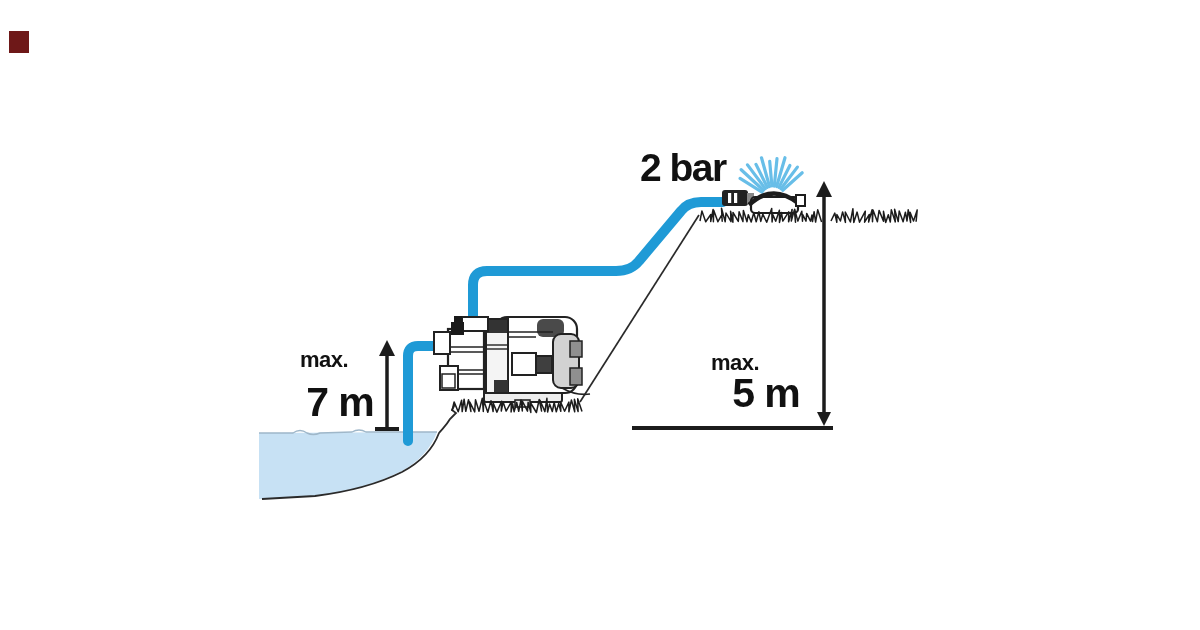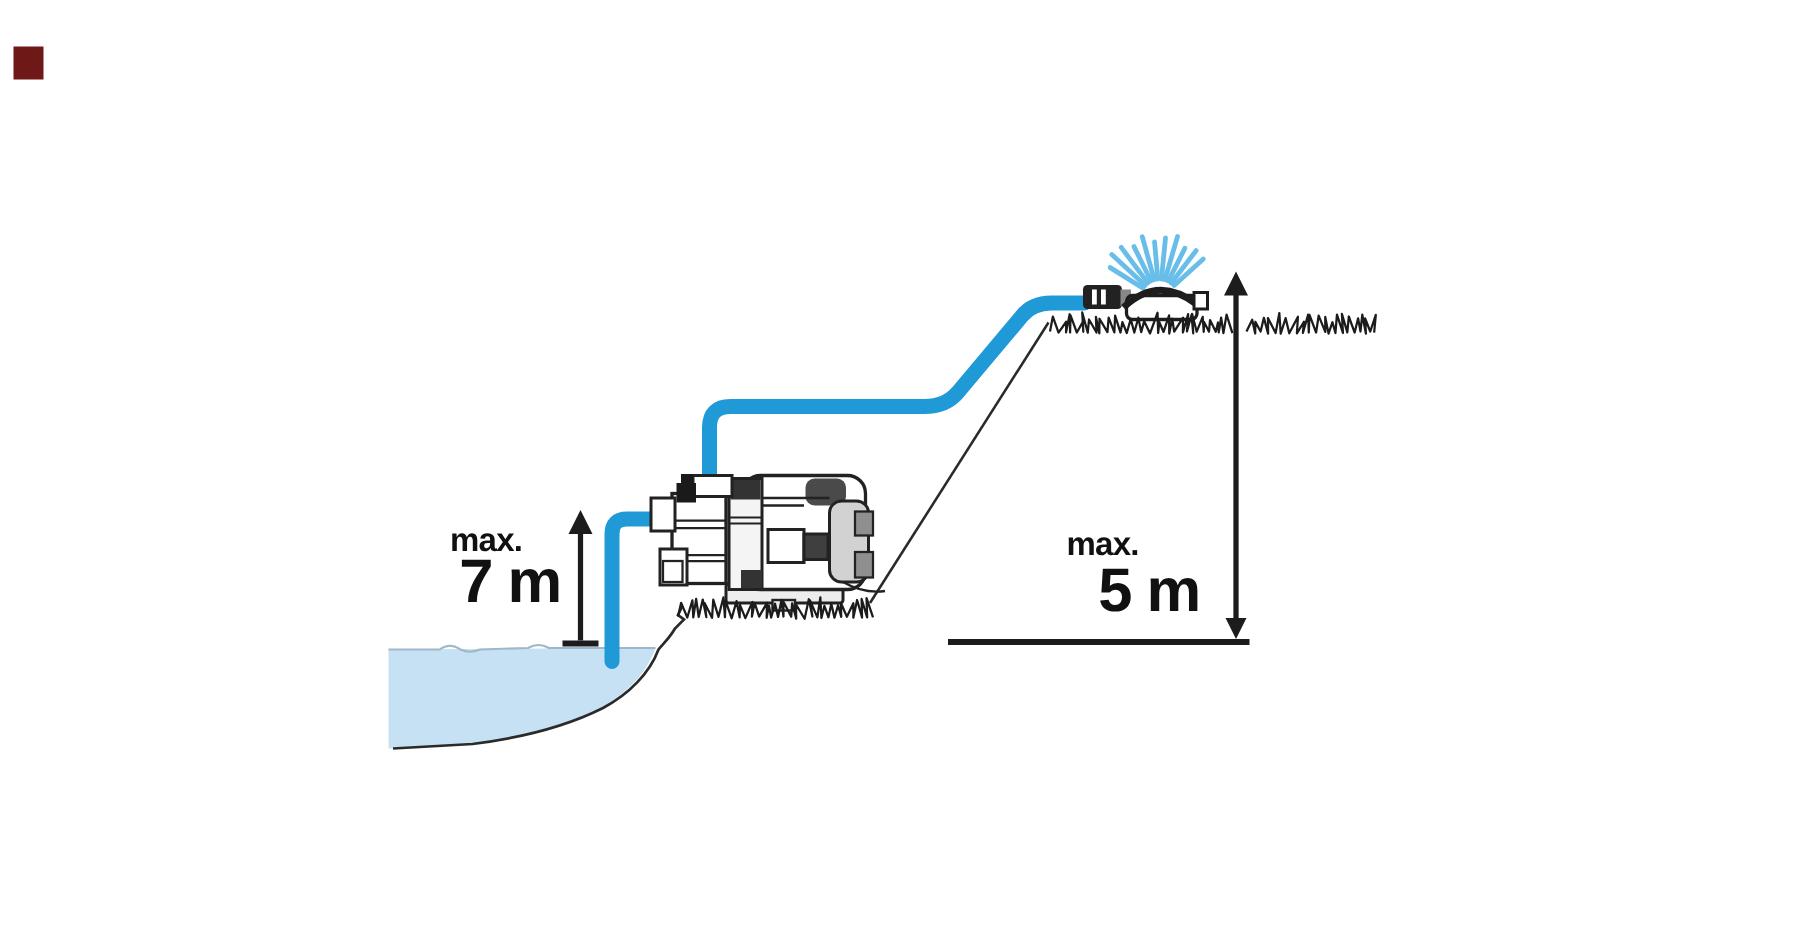--- a/index.html
+++ b/index.html
@@ -4,21 +4,21 @@
 <style>
   html,body{margin:0;padding:0;background:#fff;}
   .stage{position:relative;width:1200px;height:630px;background:var(--bg,#fff);overflow:hidden;
          font-family:"Liberation Sans", sans-serif;}
   .stage svg{position:absolute;left:0;top:0;}
   .lbl{position:absolute;color:var(--text,#111);font-weight:bold;line-height:1;white-space:nowrap;}
   .lbl-pressure{left:640px;top:148px;font-size:39px;letter-spacing:-1.5px;}
   .lbl-max{font-size:22px;letter-spacing:-0.5px;text-align:left;}
   .lbl-val{font-size:41px;letter-spacing:-1px;text-align:center;}
   .lbl-max-7{left:300px;top:349px;width:80px;}
-  .lbl-val-7{left:290px;top:367px;width:100px;}
+  .lbl-val-7{left:290px;top:382px;width:100px;}
   .lbl-max-15{left:711px;top:352px;width:80px;}
   .lbl-val-15{left:706px;top:373px;width:120px;}
   .corner-square{position:absolute;left:9px;top:31px;width:20px;height:22px;
                  background:var(--corner,#6e1818);}
 </style>
 </head>
 <body>
 
 <div class="stage" style="--bg: #ffffff; --text: #111111; --corner: #6e1818; --outline: #1c1c1c;">
 
@@ -109,17 +109,18 @@
     </g>
 
     <g stroke="#1c1c1c" fill="#1c1c1c">
       <line x1="824" y1="196" x2="824" y2="412" stroke-width="3.5"></line>
       <polygon points="824,181 816,197 832,197" stroke="none"></polygon>
       <polygon points="824,426 817,412 831,412" stroke="none"></polygon>
       <line x1="632" y1="428" x2="833" y2="428" stroke-width="4"></line>
     </g>
   </svg>
 
+  <div class="lbl lbl-pressure">2 bar</div>
   <div class="lbl lbl-max lbl-max-7">max.</div>
   <div class="lbl lbl-val lbl-val-7">7 m</div>
   <div class="lbl lbl-max lbl-max-15">max.</div>
   <div class="lbl lbl-val lbl-val-15">5 m</div>
 </div>
 
 </body></html>

